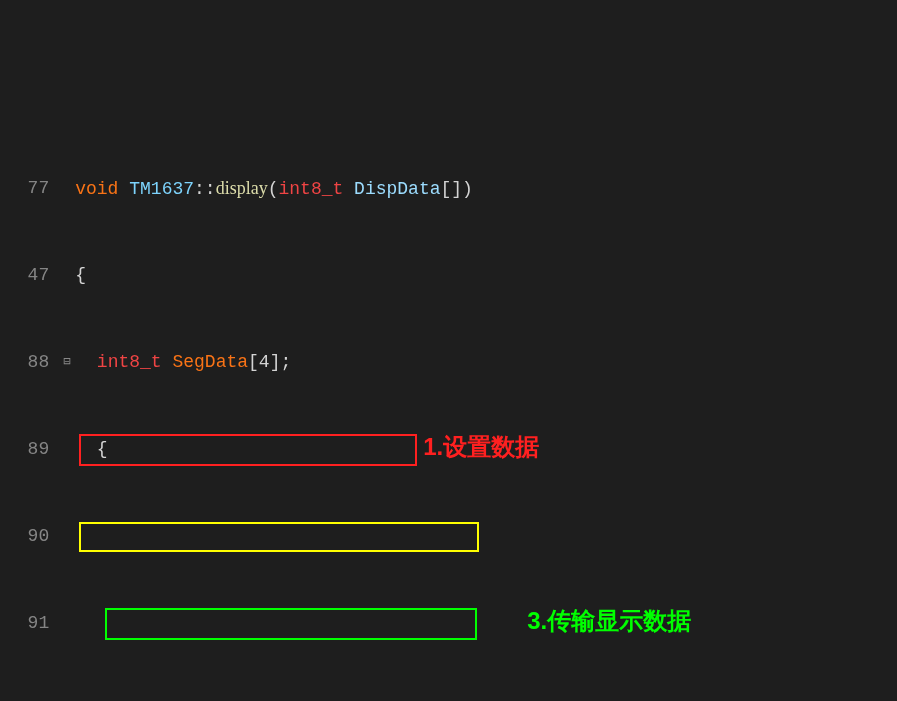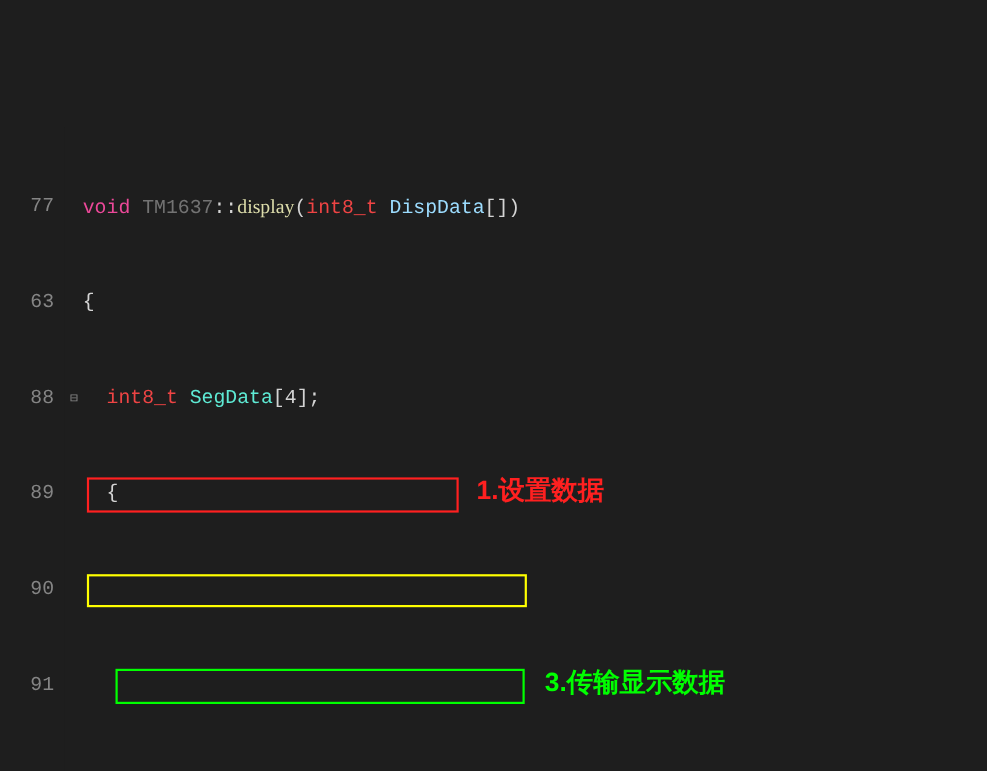--- a/index.html
+++ b/index.html
@@ -37,25 +37,25 @@
     line-height: 29px;
   }
   .foldcol .fm { height: 29px; text-align: center; }
   .code {
     position: relative;
     flex: 1;
     background: #1e1e1e;
   }
   .line { height: 29px; position: relative; }
   .c-comment { color: #6a9955; }
-  .c-keyword { color: #ec4899; text-align: center; }
+  .c-keyword { color: #f97316; text-align: center; }
   .c-type    { color: #ef4444; }
-  .c-class   { color: #737373; }
+  .c-class   { color: #7dd3fc; }
   .c-func    { color: #dcdcaa; font-family: Liberation Serif, serif; }
-  .c-ident   { color: #5eead4; }
+  .c-ident   { color: #f97316; }
   .c-op      { color: #d4d4d4; }
   .c-num     { color: #b5cea8; }
   .c-punct   { color: #d4d4d4; }
   .c-param   { color: #9cdcfe; text-align: center; }
 
   .box {
     position: absolute;
     border: 2px solid;
     pointer-events: none;
   }
@@ -63,33 +63,33 @@
   .box-yellow { border-color: #ffff00; top: 406px; left: 4px;  width: 400px; height: 30px; }
   .box-green  { border-color: #00ff00; top: 492px; left: 30px; width: 372px; height: 32px; }
 
   .anno {
     position: absolute;
     font-family: "Microsoft YaHei", SimHei, sans-serif;
     font-size: 24px;
     font-weight: bold;
     pointer-events: none;
   }
-  .anno-red    { color: #ff2020; top: 316px; left: 358px; }
+  .anno-red    { color: #ff2020; top: 316px; left: 348px; }
   .anno-yellow { color: #ffff00; top: 404px; left: 420px; }
-  .anno-green  { color: #00ff00; top: 490px; left: 420px; }
+  .anno-green  { color: #00ff00; top: 490px; left: 452px; }
 </style>
 </head>
 <body>
 
 
 
 <div class="editor">
   <div class="gutter">
     <div class="ln">77</div>
-    <div class="ln">63</div>
+    <div class="ln">47</div>
     <div class="ln">88</div>
     <div class="ln">89</div>
     <div class="ln">90</div>
     <div class="ln">91</div>
     <div class="ln">92</div>
     
     
     
     
     

